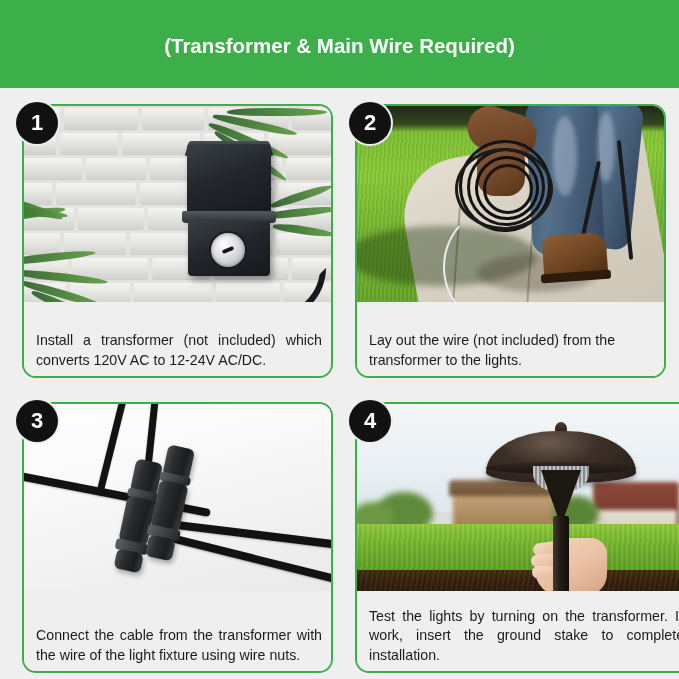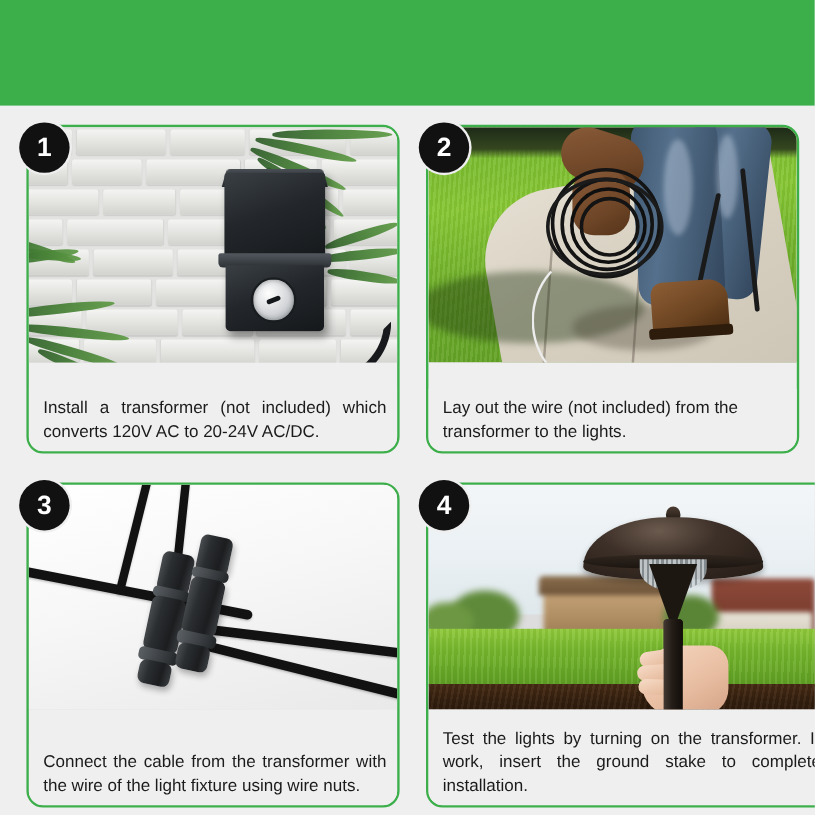--- a/index.html
+++ b/index.html
@@ -257,20 +257,21 @@
   .finger{
     position:absolute;
     background:linear-gradient(160deg,#f7dcc8,#e3b697);
     border-radius:14px;
   }
 </style>
 </head>
 <body>
 
 <div class="header">
+  <div class="header-sub">(Transformer &amp; Main Wire Required)</div>
 </div>
 
 <div class="grid">
 
   <div class="card c1">
     <div class="photo">
       <div class="brickwall">
         <div class="row" style="top:0px;">
           <div class="brick" style="left:0px;width:56px;"></div>
           <div class="brick" style="left:60px;width:74px;"></div>
@@ -359,21 +360,21 @@
 
       <div>
         <div class="xf-top" style="left:163px;top:34px;width:84px;height:16px;transform:perspective(60px) rotateX(22deg);"></div>
         <div class="xf-body" style="left:163px;top:38px;width:84px;height:75px;"></div>
         <div class="xf-lip" style="left:158px;top:105px;width:94px;height:12px;border-radius:2px 2px 4px 4px;"></div>
         <div class="xf-body" style="left:164px;top:115px;width:82px;height:55px;border-radius:0 0 4px 4px;"></div>
         <div class="dial" style="left:185px;top:125px;"></div>
         <div class="cord" style="left:220px;top:162px;width:70px;height:40px;"></div>
       </div>
     </div>
-    <div class="caption">Install a transformer (not included) which converts 120V AC to 20-24V AC/DC.</div>
+    <div class="caption">Install a transformer (not included) which converts 120V AC to 12-24V AC/DC.</div>
   </div>
 
   <div class="card c3">
     <div class="photo">
       <div class="whitebg"></div>
 
       <div class="cablepc" style="left:96px;top:-6px;width:7px;height:100px;transform:rotate(14deg);transform-origin:top;"></div>
       <div class="cablepc" style="left:128px;top:-8px;width:7px;height:82px;transform:rotate(6deg);transform-origin:top;"></div>
 
       <div class="cablepc" style="left:-12px;top:86px;width:200px;height:8px;transform:rotate(11deg);"></div>

